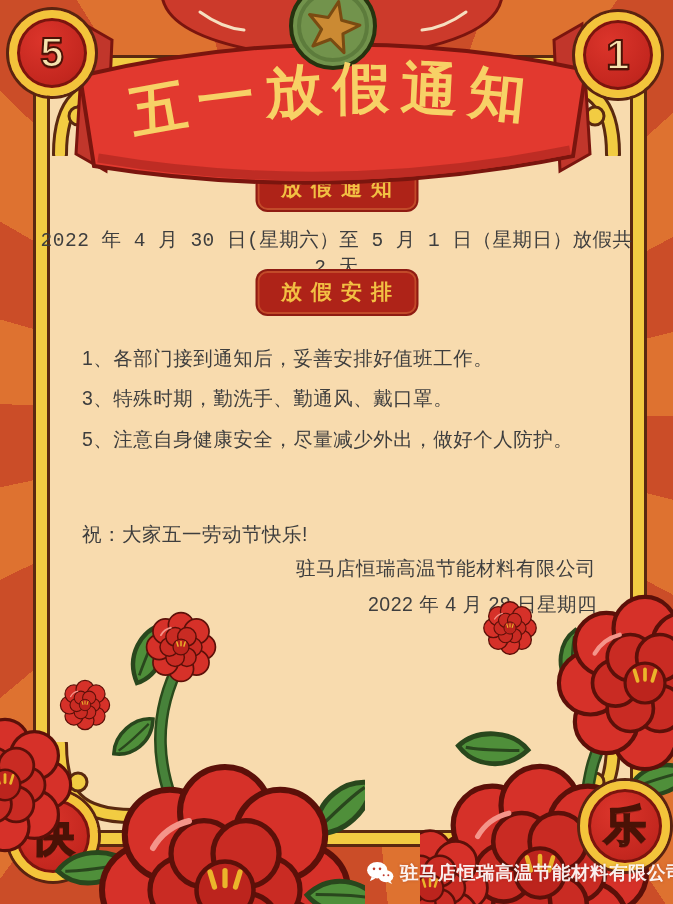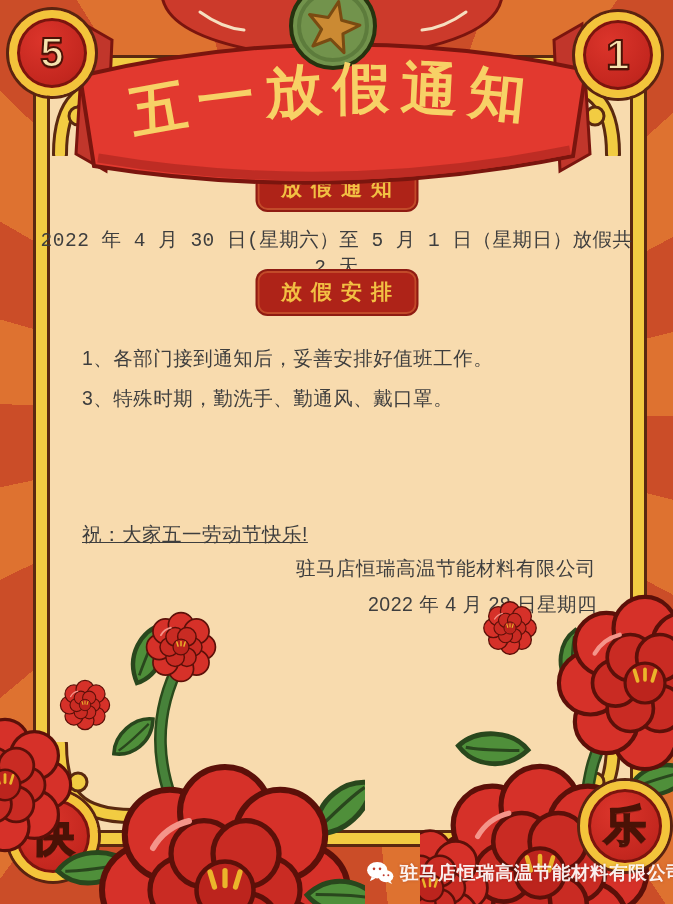--- a/index.html
+++ b/index.html
@@ -52,21 +52,21 @@
   .badge1{top:167px;}
   .badge2{top:271px;}
 
   .dateline{position:absolute;left:40px;right:40px;top:226px;z-index:3;
     text-align:center;font-size:19.5px;color:#3E3E3E;letter-spacing:.5px;font-family:Liberation Mono, monospace;}
 
   .rules{position:absolute;left:74px;right:36px;top:338px;z-index:3;
     margin:8px;padding:0;list-style:none;}
   .rules li{font-size:19.5px;color:#3E3E3E;letter-spacing:.5px;margin-bottom:16px;line-height:1.25;}
 
-  .wish{position:absolute;left:82px;top:521px;z-index:3;font-size:19.5px;color:#3E3E3E;letter-spacing:.5px;text-decoration:underline;}
+  .wish{position:absolute;left:82px;top:521px;z-index:3;font-size:19.5px;color:#3E3E3E;letter-spacing:.5px;}
   .company{position:absolute;right:77px;top:555px;z-index:3;font-size:19.5px;color:#3E3E3E;letter-spacing:.5px;}
   .signdate{position:absolute;right:76px;top:591px;z-index:3;font-size:19.5px;color:#3E3E3E;letter-spacing:.5px;}
 
   
   .flowers-left{position:absolute;left:-15px;top:595px;width:380px;height:309px;z-index:6;pointer-events:none;}
   .flowers-right{position:absolute;left:420px;top:588px;width:253px;height:316px;z-index:5;pointer-events:none;}
 
   
   .watermark{position:absolute;left:366px;top:860px;z-index:9;display:flex;align-items:center;gap:6px;}
   .watermark .wm-text{color:rgba(255,255,255,.92);font-size:18.5px;font-weight:bold;letter-spacing:.5px;
@@ -143,20 +143,21 @@
 
   <div class="dateline">2022 年 4 月 30 日(星期六）至 5 月 1 日（星期日）放假共 2 天</div>
 
   <div class="badge badge2">
     <span>放假安排</span>
   </div>
 
   <ul class="rules">
     <li>1、各部门接到通知后，妥善安排好值班工作。</li>
     <li>3、特殊时期，勤洗手、勤通风、戴口罩。</li>
+    <li>5、注意自身健康安全，尽量减少外出，做好个人防护。</li>
   </ul>
 
   <div class="wish">祝：大家五一劳动节快乐!</div>
   <div class="company">驻马店恒瑞高温节能材料有限公司</div>
   <div class="signdate">2022 年 4 月 28 日星期四</div>
 
   <svg class="flowers-left" viewBox="0 0 380 309">
     <defs>
       <g id="peony">
         <g fill="#D63129" stroke="#5C1009" stroke-width="4">

